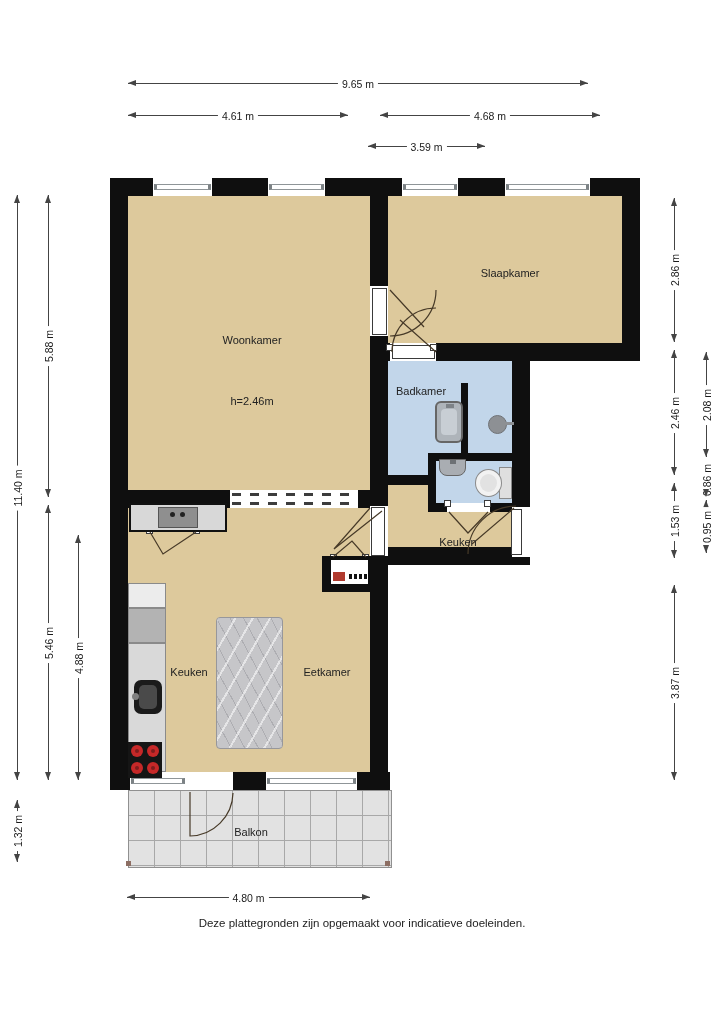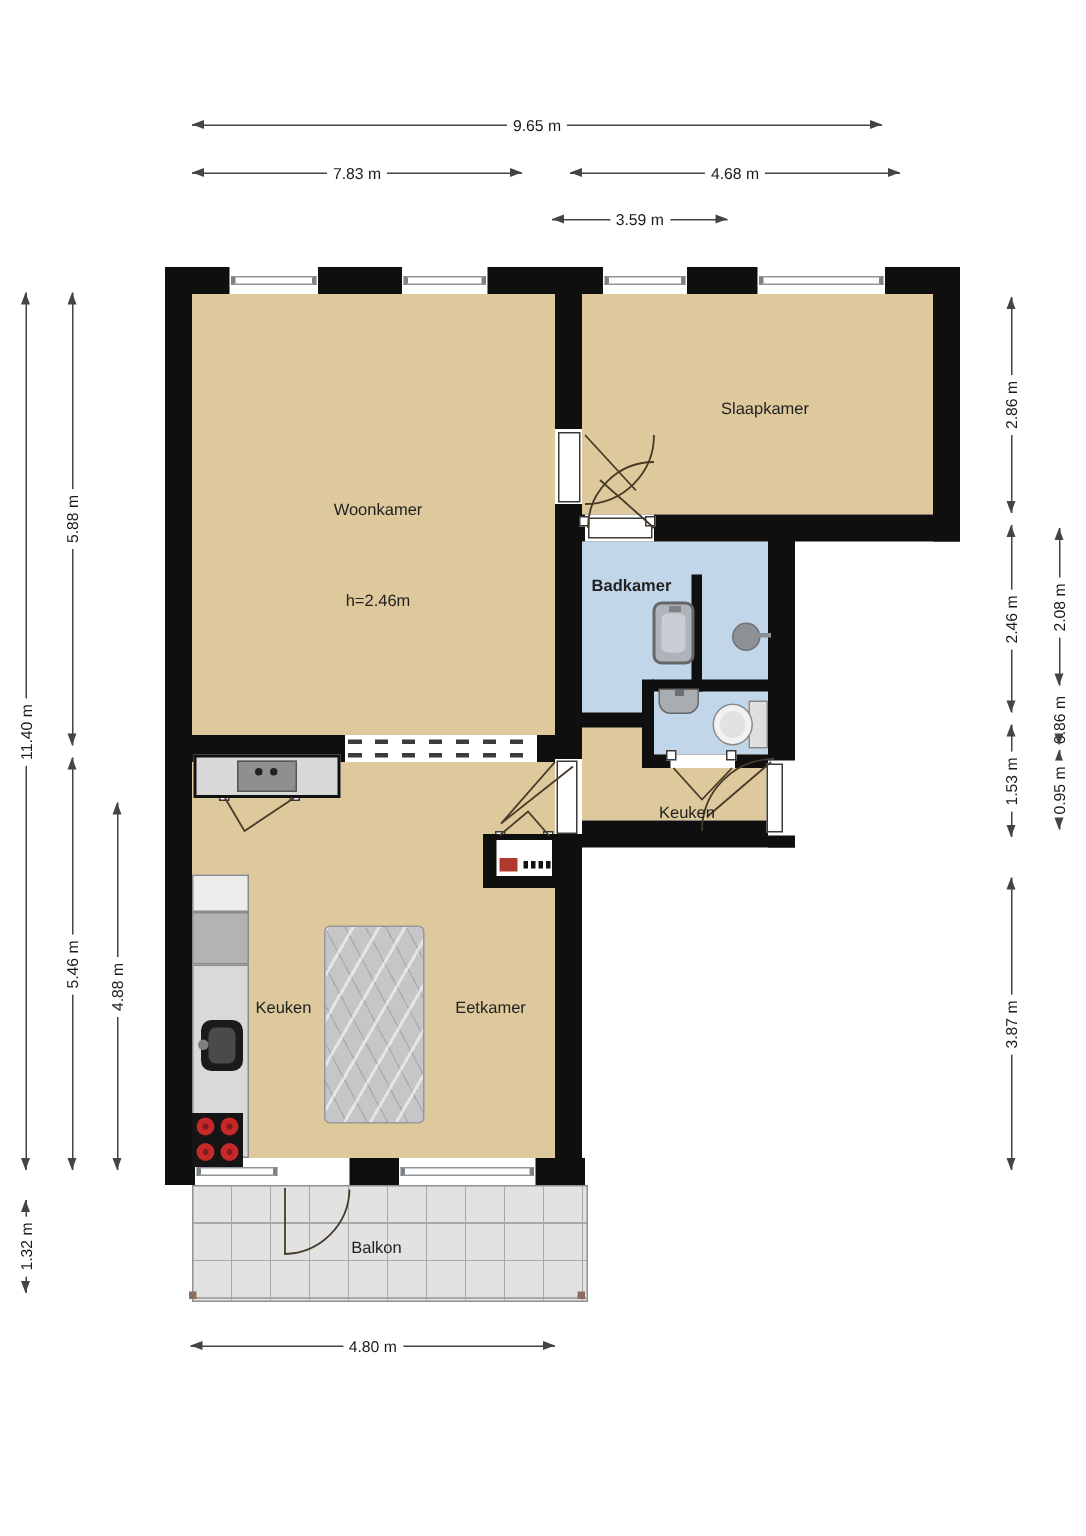--- a/index.html
+++ b/index.html
@@ -196,31 +196,31 @@
       <path d="M 370,508 L 334,549 L 382,511"></path>
       <path d="M 150,532 L 163,554 L 196,532"></path>
       <path d="M 333,557 L 352,541 L 366,557"></path>
       <path d="M 190,792 L 190,836 A 44,44 0 0 0 233,793"></path>
     </g>
   </svg>
 
   <div class="rlabel" style="left:252px;top:340px;">Woonkamer</div>
   <div class="rlabel" style="left:252px;top:354px;margin-top:47px;">h=2.46m</div>
   <div class="rlabel" style="left:510px;top:273px;">Slaapkamer</div>
-  <div class="rlabel" style="left:421px;top:391px;font-weight:bold;">Badkamer</div>
+  <div class="rlabel" style="left:421px;top:391px;">Badkamer</div>
   <div class="rlabel" style="left:458px;top:542px;">Keuken</div>
   <div class="rlabel" style="left:189px;top:672px;">Keuken</div>
   <div class="rlabel" style="left:327px;top:672px;">Eetkamer</div>
   <div class="rlabel" style="left:251px;top:832px;">Balkon</div>
 
   <div class="dim dim-h" style="left:128px;top:83px;width:460px;">
     <span class="lbl">9.65 m</span>
     </div>
   <div class="dim dim-h" style="left:128px;top:115px;width:220px;">
-    <span class="lbl">7.83 m</span>
+    <span class="lbl">4.61 m</span>
     </div>
   <div class="dim dim-h" style="left:380px;top:115px;width:220px;">
     <span class="lbl">4.68 m</span>
     </div>
   <div class="dim dim-h" style="left:368px;top:146px;width:117px;">
     <span class="lbl">3.59 m</span>
     </div>
 
   <div class="dim dim-v" style="left:17px;top:195px;height:585px;">
     <span class="lbl">11.40 m</span>
@@ -258,15 +258,16 @@
     </div>
   <div class="dim dim-v" style="left:674px;top:585px;height:195px;">
     <span class="lbl">3.87 m</span>
     </div>
 
   <div class="dim dim-h" style="left:127px;top:897px;width:243px;">
     <span class="lbl">4.80 m</span>
     </div>
 
   <div class="footer" style="top:916px;">
+    <div>Deze plattegronden zijn opgemaakt voor indicatieve doeleinden.</div>
   </div>
 
 </div>
 
 </body></html>

